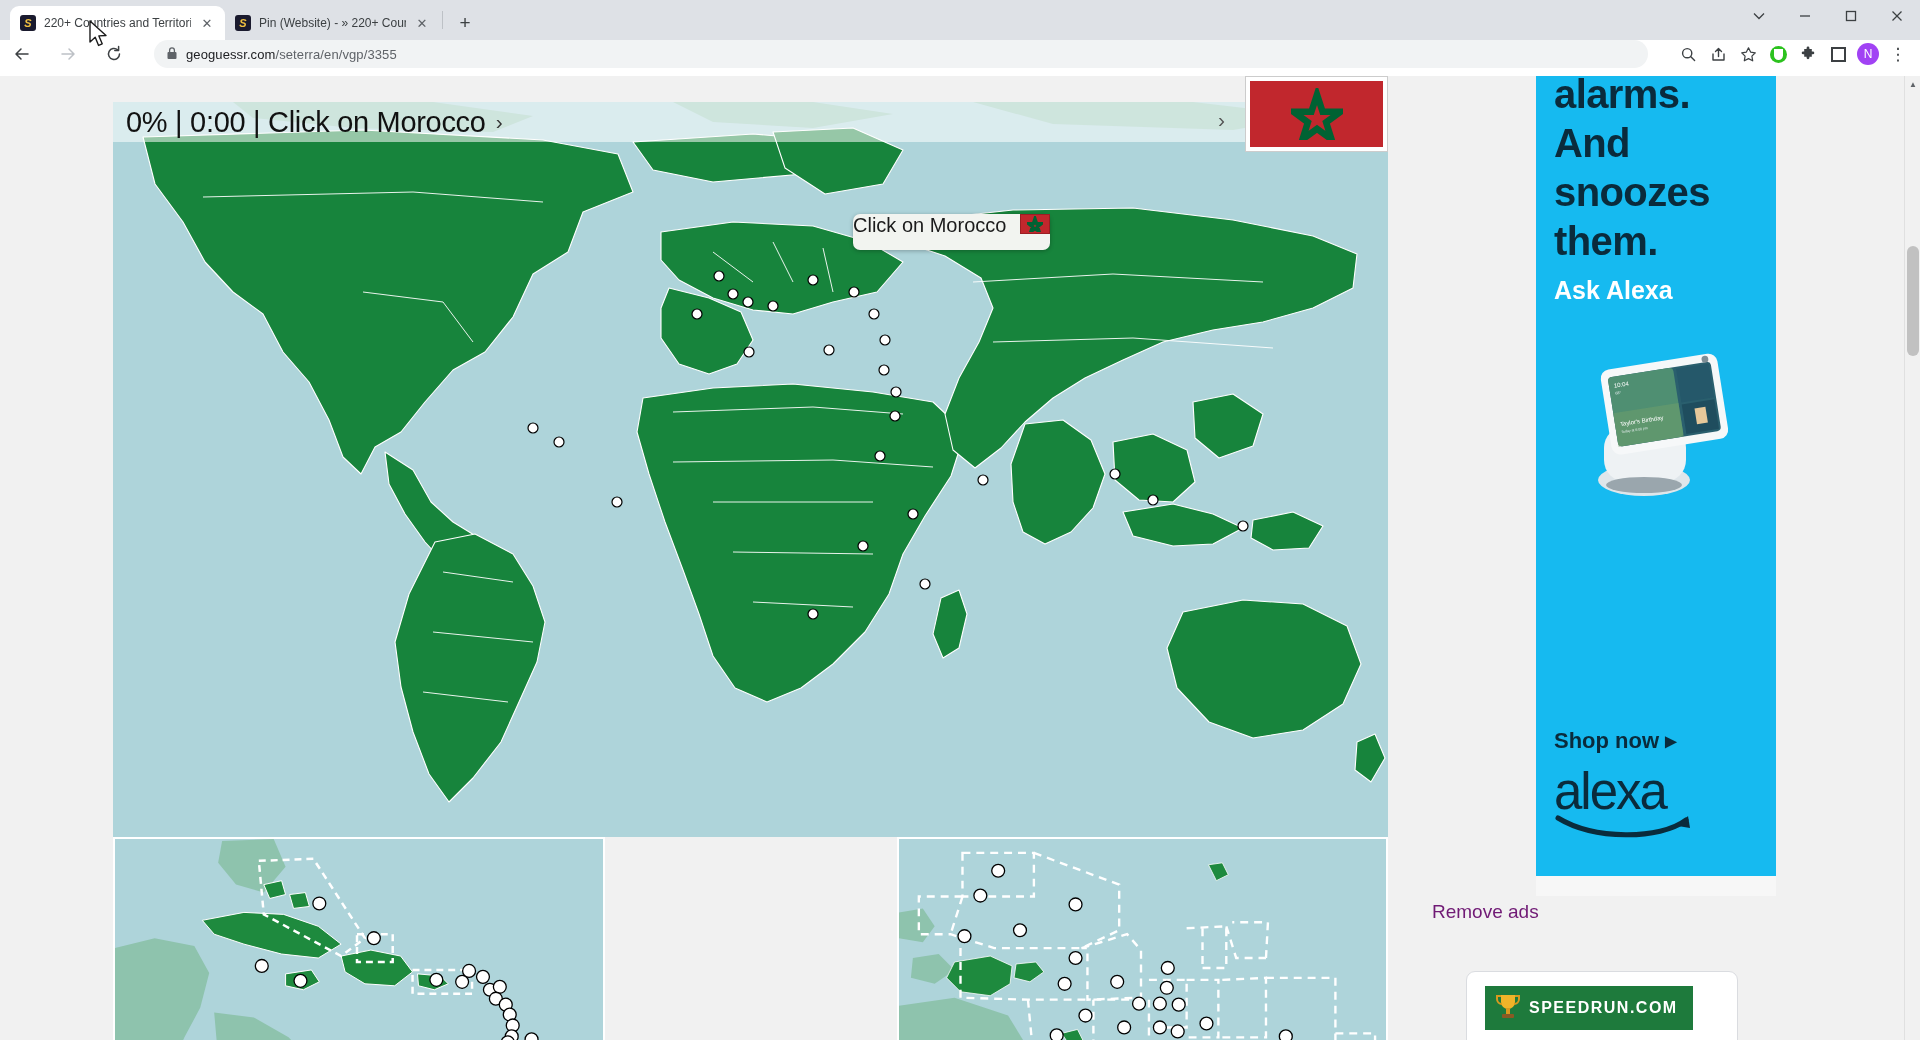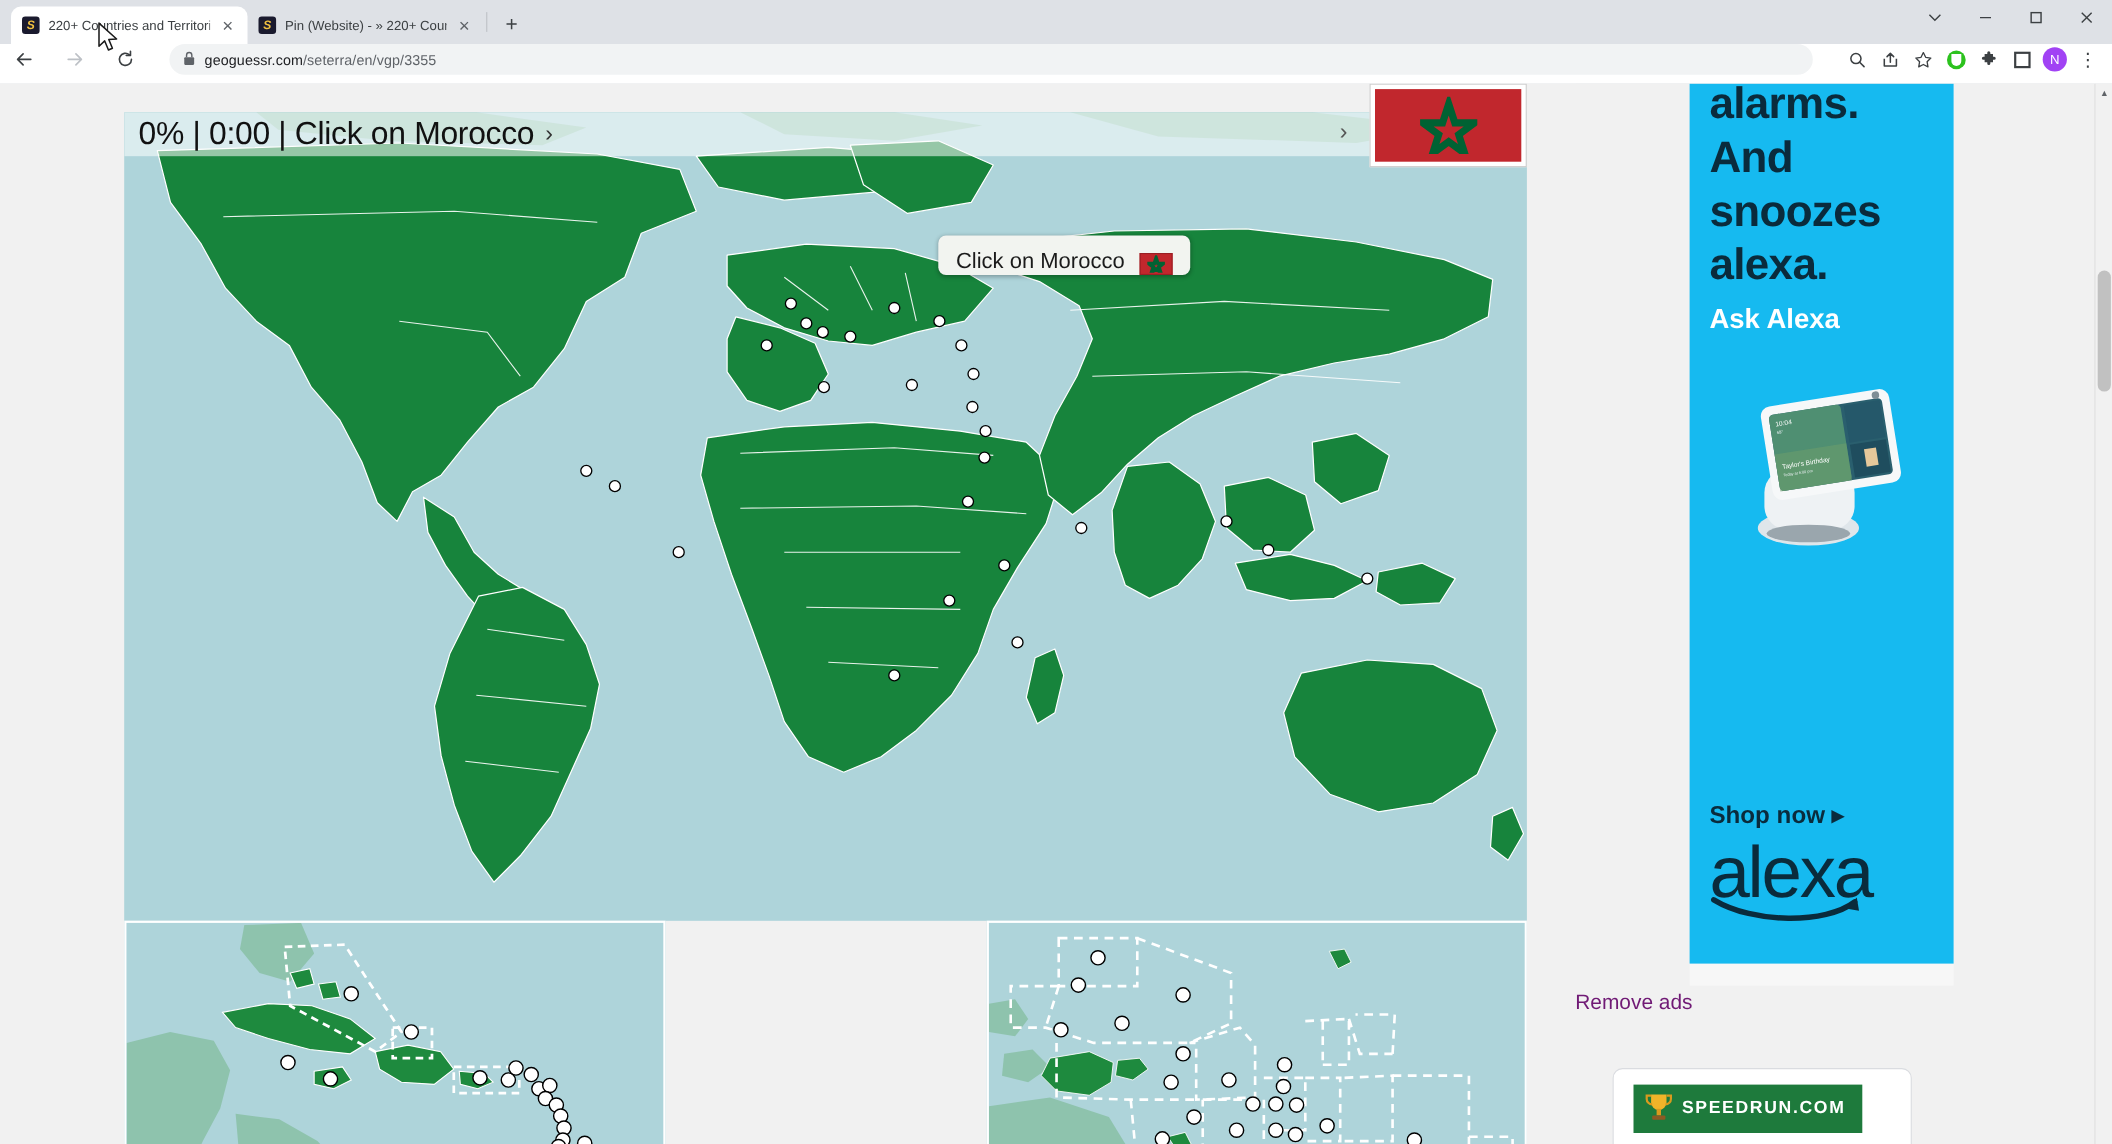--- a/index.html
+++ b/index.html
@@ -152,22 +152,22 @@
     background: #c1272d;
     display: flex; align-items: center; justify-content: center;
   }
   .star-green { fill: none; stroke: #006233; stroke-width: 5; }
 
   .tooltip {
     position: absolute; left: 740px; top: 112px;
     height: 36px; background: #f2f4f0;
     border-radius: 7px;
     box-shadow: 0 1px 4px rgba(0,0,0,.28);
-    display: flex; align-items: flex-end; gap: 14px;
-    padding: 0 16px; z-index: 26;
+    display: flex; align-items: flex-start; gap: 14px;
+    padding: 0 0; z-index: 26;
   }
   .tooltip .tt-text {
     font-size: 20px; color: #1b1b1b; white-space: nowrap;
   }
   .tt-flag {
     width: 30px; height: 20px; background: #c1272d;
     border: 1px solid #9a1f24;
     display: flex; align-items: center; justify-content: center;
   }
 
@@ -206,21 +206,21 @@
     position: absolute; left: 18px; top: 200px;
     font-size: 25px; font-weight: bold; color: #fff;
   }
   .device { position: absolute; left: 38px; top: 272px; }
   .ad-shop {
     position: absolute; left: 18px; top: 652px;
     font-size: 22px; font-weight: bold; color: #0a2b3c;
   }
   .ad-logo {
     position: absolute; left: 18px; top: 690px;
-    font-size: 66px; color: #0a2b3c; letter-spacing: -2px;
+    font-size: 51px; color: #0a2b3c; letter-spacing: -2px;
     line-height: 52px;
   }
   .remove-ads {
     position: absolute; left: 0; top: 825px; width: 100%;
     text-align: left; font-size: 19px; color: #701a75;
     cursor: pointer;
   }
   .sr-card {
     position: absolute; left: 34px; top: 895px;
     width: 272px; height: 120px;
@@ -587,21 +587,21 @@
     </div>
 
     <div class="rail">
 
       <div class="ad-card">
         <div class="ad-inner">
           <div class="ad-copy">
             <div>alarms.</div>
             <div>And</div>
             <div>snoozes</div>
-            <div>alexa.</div>
+            <div>them.</div>
           </div>
           <div class="ad-sub">Ask Alexa</div>
 
           <svg class="device" width="165" height="165" viewBox="0 0 165 165">
             <ellipse cx="70" cy="132" rx="46" ry="16" fill="#dfe6ea"></ellipse>
             <rect x="30" y="78" width="82" height="56" rx="22" fill="#eef2f4"></rect>
             <g transform="rotate(-9 85 60)">
               <rect x="32" y="14" width="118" height="86" rx="9" fill="#f6f8f9"></rect>
               <rect x="39" y="22" width="104" height="70" rx="4" fill="#2a5f6e"></rect>
               <rect x="39" y="22" width="66" height="70" rx="4" fill="#4f8f72"></rect>

